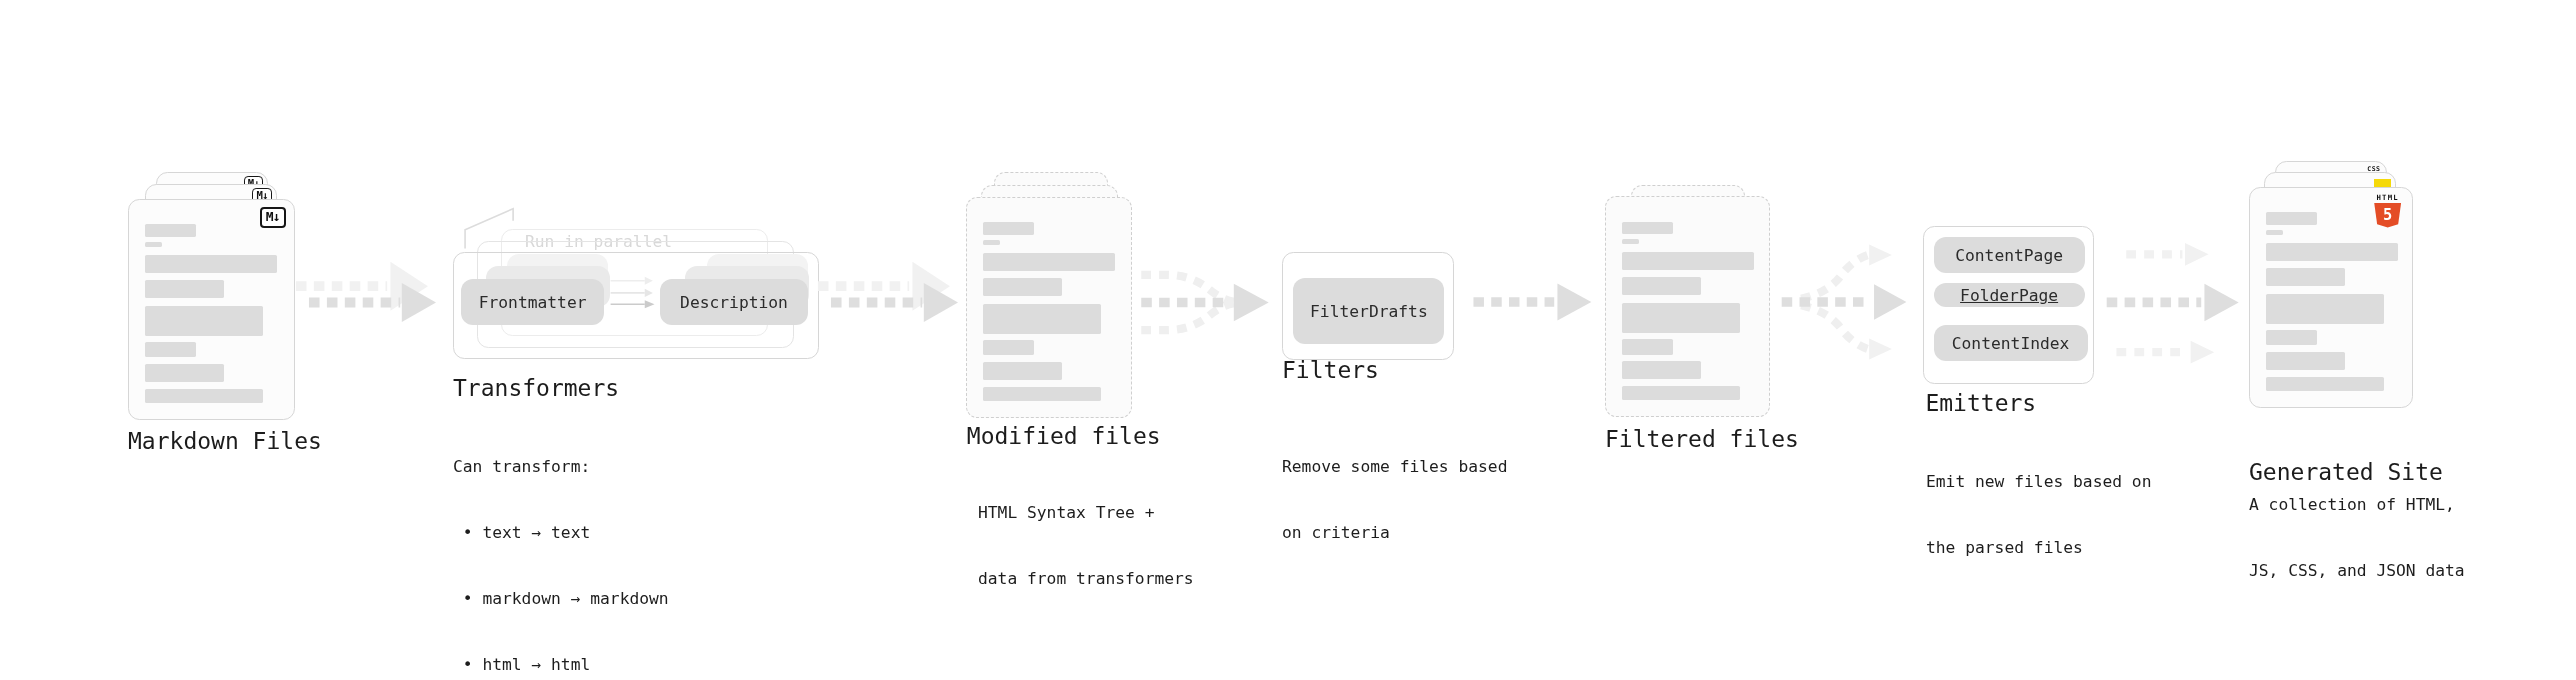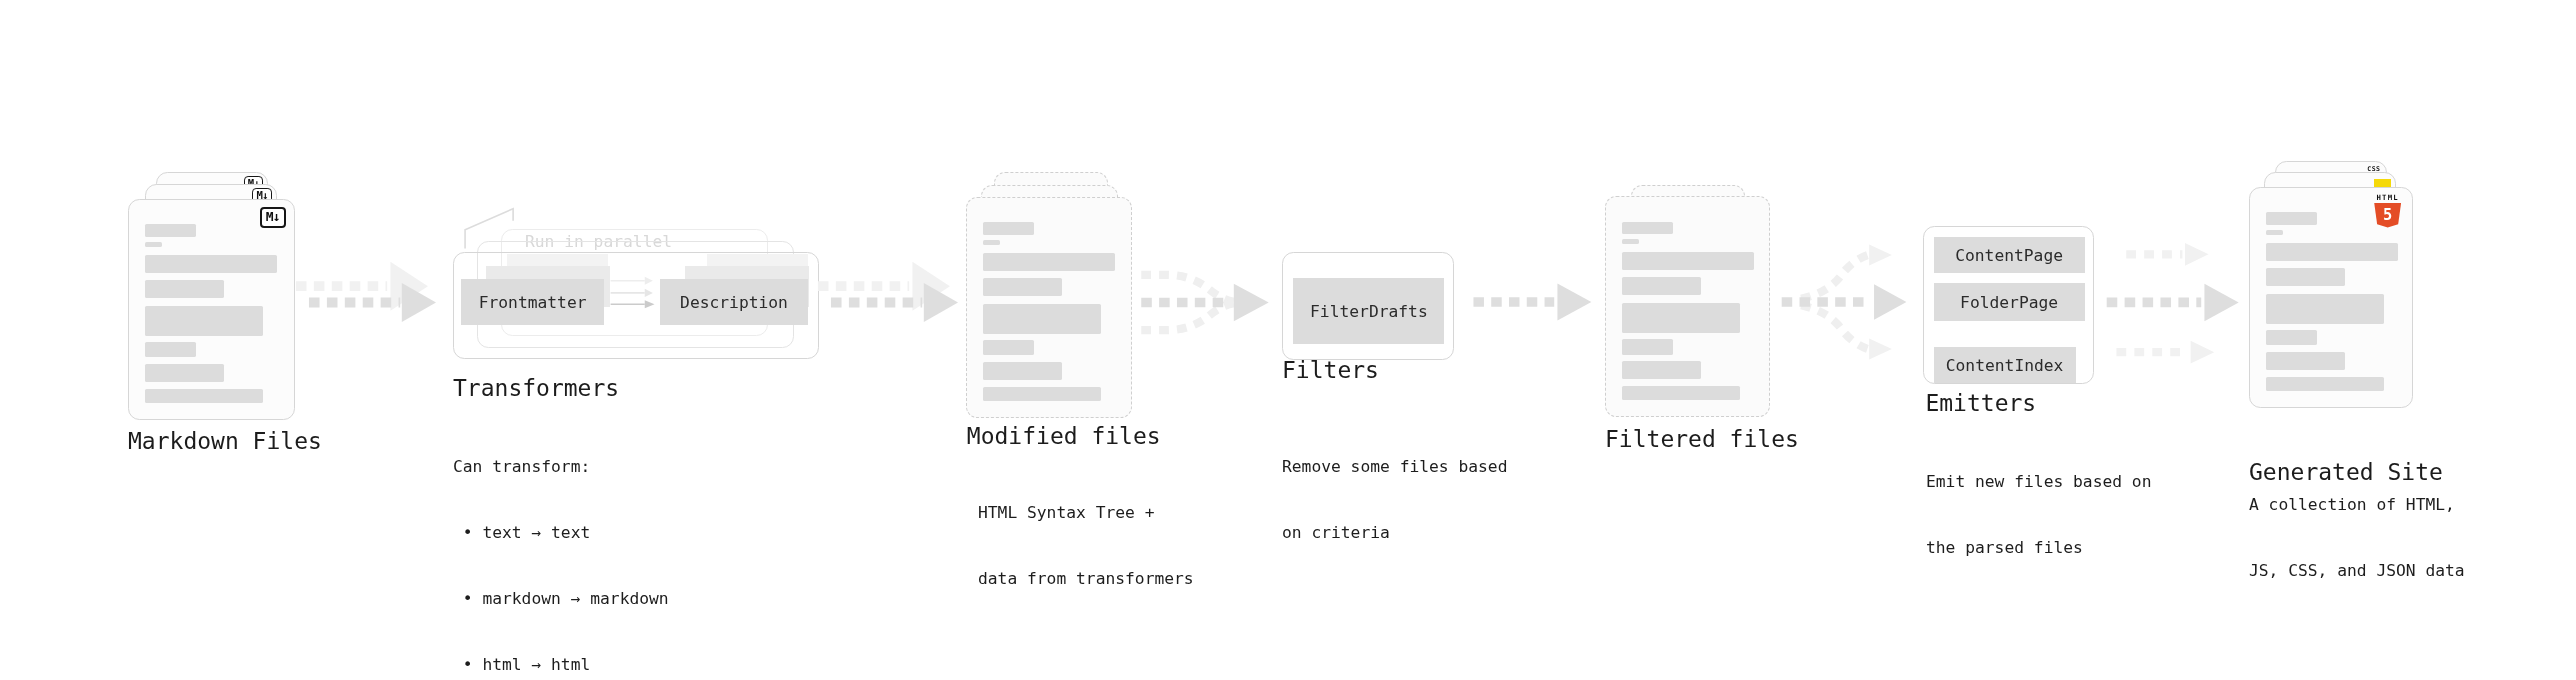--- a/index.html
+++ b/index.html
@@ -10,21 +10,21 @@
   .group{position:absolute;}
   .group > *{position:absolute;}
   
   .doc{position:absolute;background:#fcfcfc;border:1.6px solid #d6d6d6;border-radius:11.4px;box-sizing:border-box;}
   .doc.dashed{border:1.6px dashed #cfcfcf;background:#fbfbfb;}
   .doc-bars{position:absolute;left:0;top:0;right:0;bottom:0;}
   .bar{position:absolute;left:16.3px;background:#dcdcdc;border-radius:1.6px;}
   
   .tcard{position:absolute;border:1.6px solid #d6d6d6;border-radius:11.4px;background:transparent;box-sizing:border-box;}
   
-  .gbox{position:absolute;background:#dcdcdc;border-radius:0;display:flex;align-items:center;justify-content:center;
+  .gbox{position:absolute;background:#dcdcdc;border-radius:12px;display:flex;align-items:center;justify-content:center;
         font-size:16.3px;color:#2b2b2b;white-space:pre;}
   .gbox.ghost1{background:#eaeaea;}
   .gbox.ghost2{background:#f3f3f3;}
   
   .node-title{font-size:23px;font-weight:500;color:#1c1c1c;white-space:pre;line-height:28px;}
   .node-desc{font-size:16.3px;line-height:22px;color:#1d1d1d;white-space:pre;}
   .node-desc div{white-space:pre;}
   .annotation{font-size:16.3px;color:#d8d8d8;white-space:pre;margin-top:29px;}
   
   .md-badge{position:absolute;right:8.1px;top:7.3px;border:2.4px solid #161616;border-radius:4.1px;background:#ffffff;
@@ -186,22 +186,22 @@
     <polygon points="112,8 112,34 140,21" fill="#f1f1f1"></polygon>
     <path d="M28 83 Q60 90 76 110 Q90 130 110 137" fill="none" stroke="#efefef" stroke-width="10" stroke-dasharray="12 10"></path>
     <polygon points="112,124 112,150 140,137" fill="#f1f1f1"></polygon>
     <line x1="4" y1="79" x2="114" y2="79" stroke="#dedede" stroke-width="12" stroke-dasharray="13 9"></line>
     <polygon points="118,57 118,101 158,79" fill="#dedede"></polygon>
   </svg>
 
   <div class="group" style="left:1923px;top:226px;">
     <div class="tcard" style="left:0;top:0;width:171px;height:158px;"></div>
     <div class="gbox" style="left:10.6px;top:11.4px;width:151px;height:36px;">ContentPage</div>
-    <div class="gbox" style="left:10.6px;top:57px;width:151px;height:38px;">FolderPage</div>
-    <div class="gbox" style="left:10.6px;top:121px;width:142px;height:36px;">ContentIndex</div>
+    <div class="gbox" style="left:10.6px;top:57px;width:151px;height:24px;text-decoration:underline;">FolderPage</div>
+    <div class="gbox" style="left:10.6px;top:99px;width:154px;height:36px;">ContentIndex</div>
     <div class="node-title" style="left:2.4px;top:163px;">Emitters</div>
     <div class="node-desc" style="left:3px;top:201px;">
       <div>Emit new files based on</div>
       <div>the parsed files</div>
     </div>
   </div>
 
   <svg class="flow" style="left:2105px;top:234px;" width="137" height="132" viewBox="0 0 168 162">
     <line x1="26" y1="25" x2="95" y2="25" stroke="#f1f1f1" stroke-width="10" stroke-dasharray="12 10"></line>
     <polygon points="98,11 98,39 127,25" fill="#f1f1f1"></polygon>

